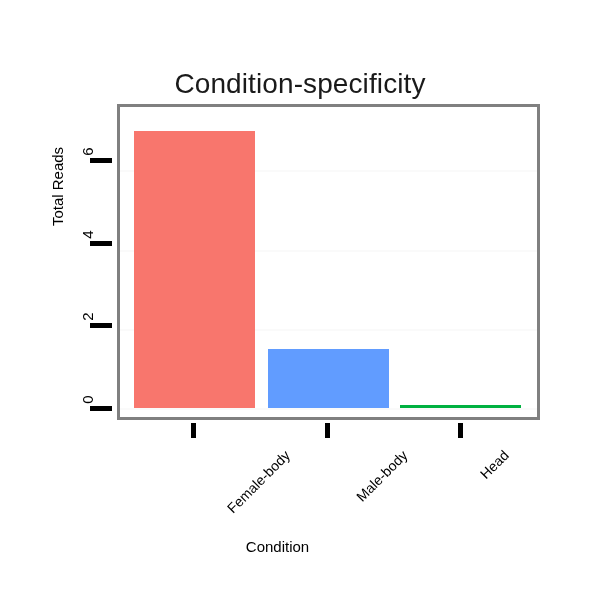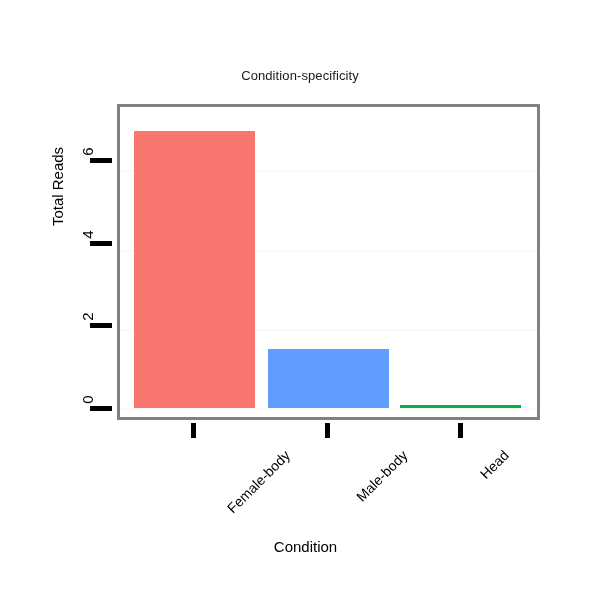--- a/index.html
+++ b/index.html
@@ -22,21 +22,21 @@
     background: #ffffff;
   }
 
   
   .chart-title {
     position: absolute;
     left: 0;
     top: 68px;
     width: 600px;
     text-align: center;
-    font-size: 13px;
+    font-size: 28px;
     font-weight: normal;
     letter-spacing: 0.1px;
     color: #1a1a1a;
   }
 
   
   .panel {
     position: absolute;
     left: 117px;
     top: 104px;
@@ -118,21 +118,20 @@
     color: #000000;
   }
   .x-axis-title {
     position: absolute;
     left: 0;
     top: 538px;
     width: 555px;
     text-align: center;
     font-size: 15px;
     color: #000000;
-    padding-left: 28px;
   }
 </style>
 </head>
 <body>
 
 <div id="figure">
 
   <div class="chart-title">Condition-specificity</div>
 
   <div class="panel">

